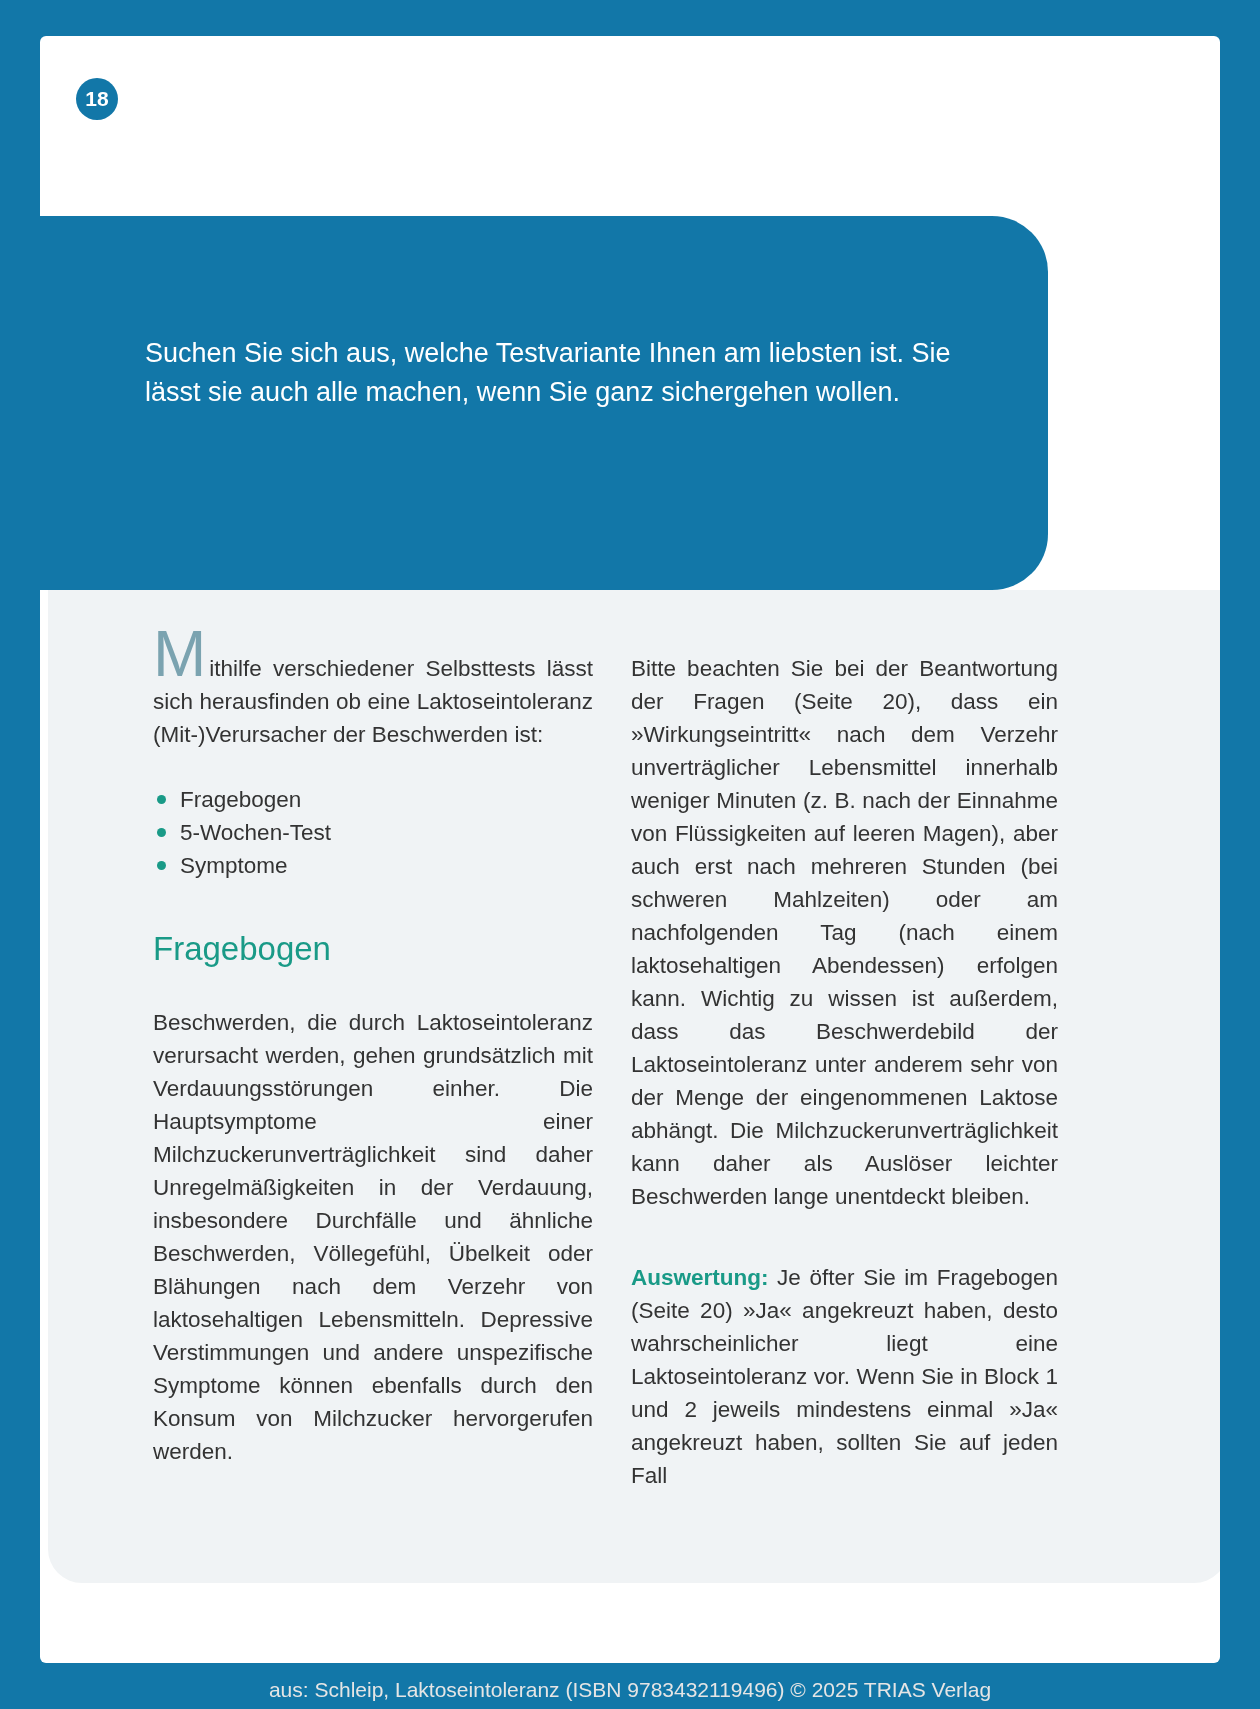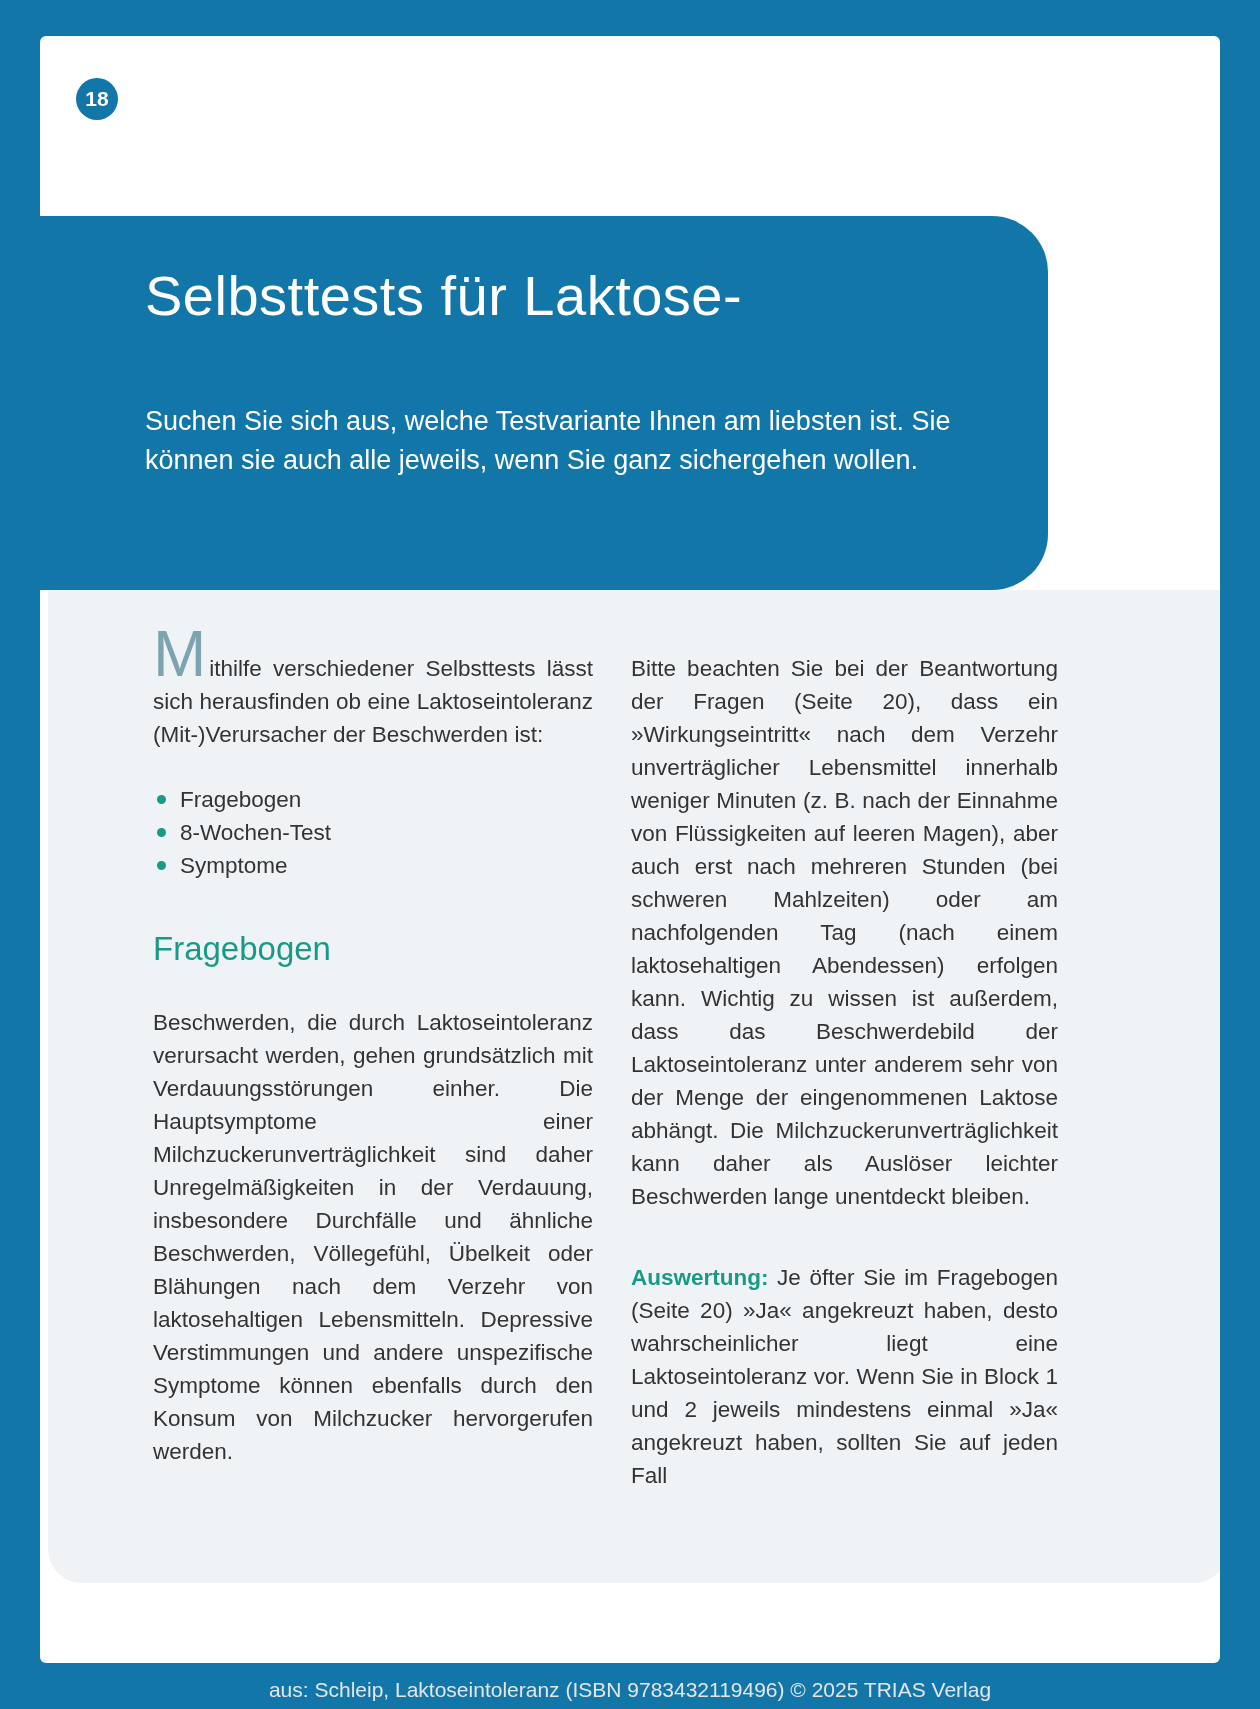--- a/index.html
+++ b/index.html
@@ -136,39 +136,38 @@
 <body>
 
 <div class="page">
 
   <div class="badge">
     <span>18</span>
   </div>
 
   <div class="header-block">
     <div class="title">
-      <div>Selbsttests für Laktose-</div>
     </div>
-    <div class="subtitle">Suchen Sie sich aus, welche Testvariante Ihnen am liebsten ist. Sie können sie auch alle jeweils, wenn Sie ganz sichergehen wollen.</div>
+    <div class="subtitle">Suchen Sie sich aus, welche Testvariante Ihnen am liebsten ist. Sie lässt sie auch alle machen, wenn Sie ganz sichergehen wollen.</div>
   </div>
 
   <div class="content">
     <div class="cols">
 
       <div class="col-left">
         <p class="body-text"><span class="dropcap">M</span><span>ithilfe verschiedener Selbsttests lässt sich herausfinden ob eine Laktoseintoleranz (Mit-)Verursacher der Beschwerden ist:</span></p>
 
         <ul class="bullet-list">
           <li>
             <span class="bullet-dot"></span>
             <span>Fragebogen</span>
           </li>
           <li>
             <span class="bullet-dot"></span>
-            <span>8-Wochen-Test</span>
+            <span>5-Wochen-Test</span>
           </li>
           <li>
             <span class="bullet-dot"></span>
             <span>Symptome</span>
           </li>
         </ul>
 
         <h2 class="section-heading">Fragebogen</h2>
 
         <p class="body-text">Beschwerden, die durch Laktoseintoleranz verursacht werden, gehen grundsätzlich mit Verdauungsstörungen einher. Die Hauptsymptome einer Milchzuckerunverträglichkeit sind daher Unregelmäßigkeiten in der Verdauung, insbesondere Durchfälle und ähnliche Beschwerden, Völlegefühl, Übelkeit oder Blähungen nach dem Verzehr von laktosehaltigen Lebensmitteln. Depressive Verstimmungen und andere unspezifische Symptome können ebenfalls durch den Konsum von Milchzucker hervorgerufen werden.</p>

